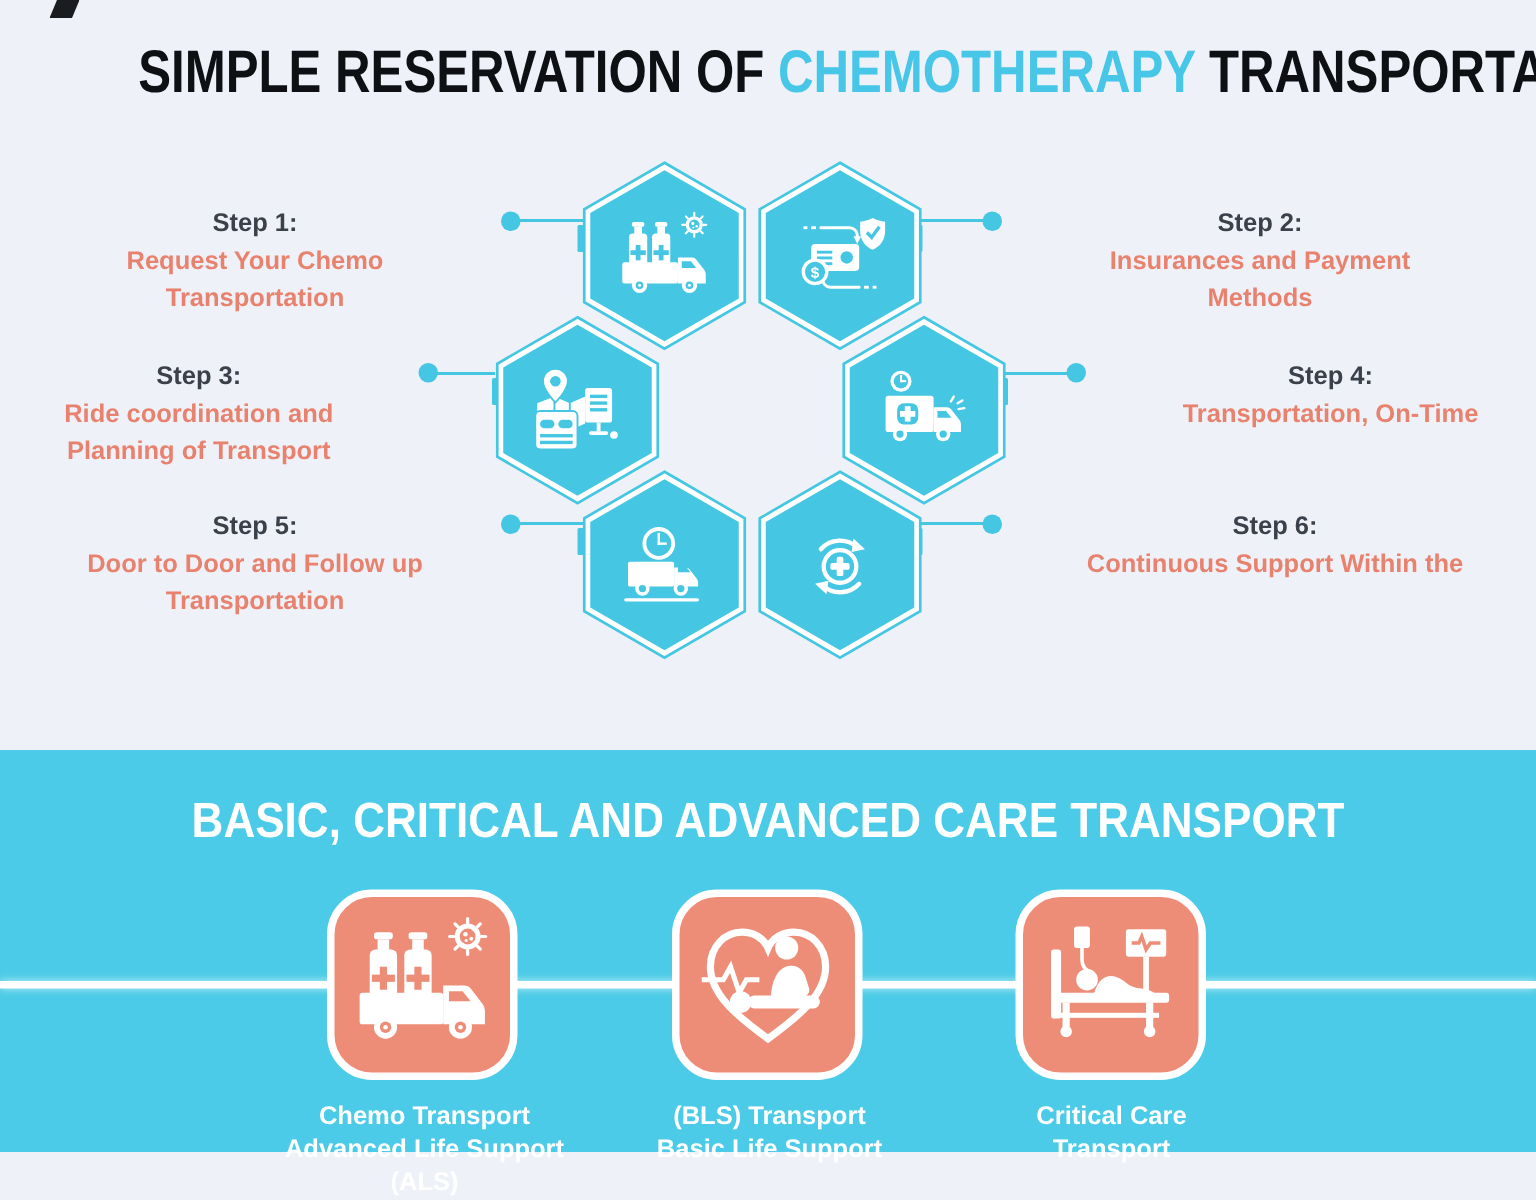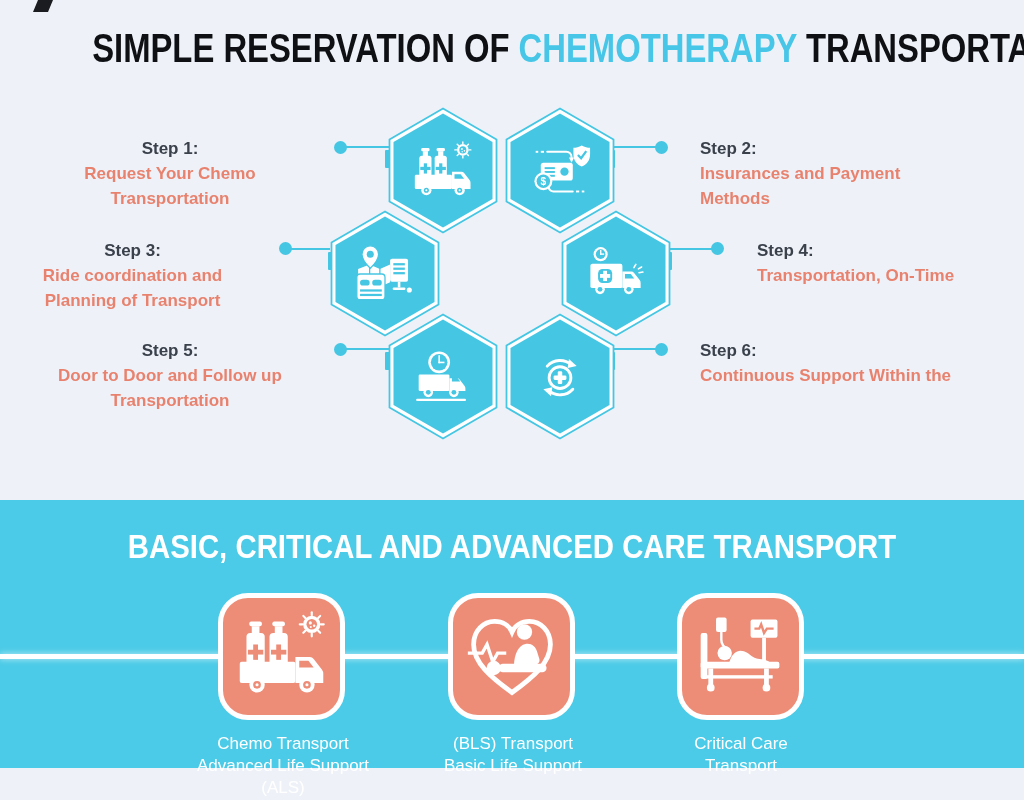--- a/index.html
+++ b/index.html
@@ -19,21 +19,21 @@
                clip-path:polygon(25% 0,100% 0,75% 100%,0 100%)}
 
   .main-title{position:absolute;top:26px;left:0;width:1024px;text-align:center;
               font-size:40px;font-weight:bold;color:#0e1014;transform:scaleX(0.82);
               white-space:nowrap;letter-spacing:0}
   .main-title .hl{color:#47c6e8}
 
   .step-block{position:absolute;font-size:17px;font-weight:bold;line-height:25px;color:var(--coral)}
   .step-block .step-heading{color:var(--dark)}
   .ta-right{text-align:center}
-  .ta-left{text-align:left}
+  .ta-left{text-align:center}
 
   .hex{position:absolute;width:110px;height:127px}
   .hex svg{display:block;width:110px;height:127px}
   .hex-outer{fill:#fff;stroke:var(--cyan);stroke-width:1.8}
   .hex-inner{fill:var(--cyan)}
   .hex .cut{fill:var(--cyan)}
   .hex .cutstroke{stroke:var(--cyan);fill:none}
 
   .connector-line{position:absolute;height:2px;background:var(--cyan)}
   .connector-dot{position:absolute;width:13px;height:13px;border-radius:50%;background:var(--cyan)}
@@ -43,21 +43,21 @@
   .band-title{position:absolute;top:28px;left:0;width:1024px;text-align:center;color:#fff;
               font-weight:bold;font-size:33px;transform:scaleX(0.89);white-space:nowrap}
   .band-line{position:absolute;top:154px;left:0;width:1024px;height:5px;background:#fff;
              box-shadow:0 0 6px rgba(255,255,255,.7)}
   .card{position:absolute;top:93px;width:127px;height:127px;background:var(--card-coral);
         border:5px solid #fff;border-radius:30px}
   .card svg{display:block;width:96px;height:96px;margin:10px auto}
   .card .cut{fill:var(--card-coral)}
   .card .cutstroke{stroke:var(--card-coral);fill:none}
   .card-label{position:absolute;top:233px;width:240px;text-align:center;color:#fff;
-              font-weight:normal;font-size:17px;line-height:22px}
+              font-weight:bold;font-size:17px;line-height:22px}
 </style>
 </head>
 <body>
 
 <div class="stage">
 
   <div class="corner-mark"></div>
 
   <div class="main-title">
     <span>SIMPLE RESERVATION OF </span><span class="hl">CHEMOTHERAPY</span><span> TRANSPORTATION</span>

